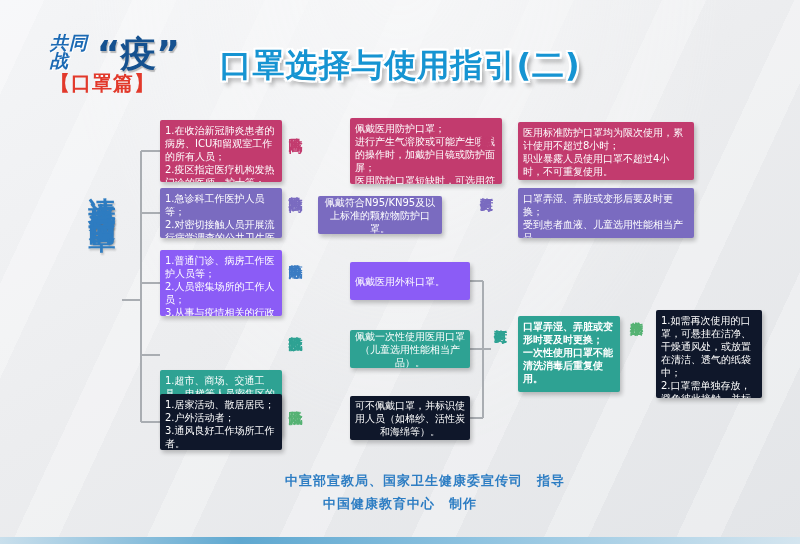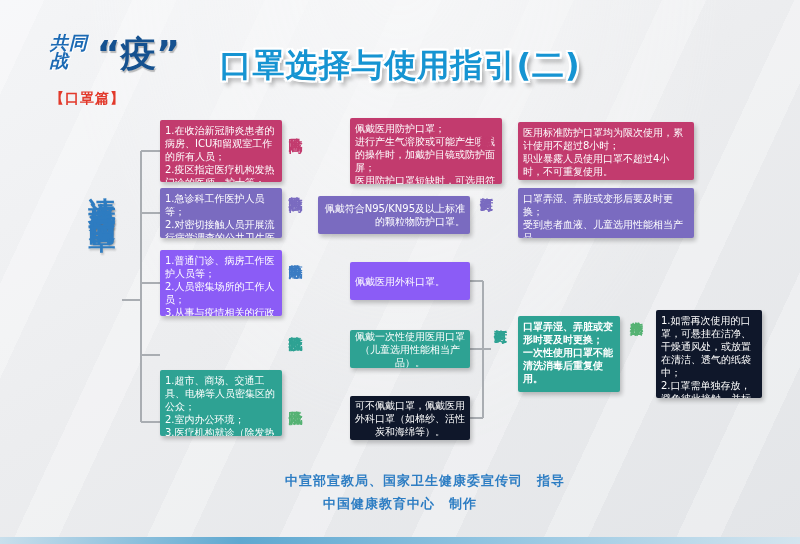--- a/index.html
+++ b/index.html
@@ -18,21 +18,21 @@
   }
   .lines{position:absolute;inset:0;}
 
   
   .logo{position:absolute;left:50px;top:34px;width:130px;}
   .logo-top{display:flex;align-items:flex-end;}
   .logo-prefix{font-size:18px;font-weight:bold;font-style:italic;color:#1c6ab4;
     text-shadow:1px 1px 0 #fff;letter-spacing:1px;line-height:1;}
   .logo-yi{font-size:36px;font-weight:bold;color:#15518f;line-height:.9;
     text-shadow:1px 2px 1px rgba(0,0,0,.25);margin-left:2px;}
-  .logo-sub{margin-top:20px;font-size:14px;font-weight:bold;color:#e2392b;letter-spacing:1px;}
+  .logo-sub{margin-top:0;font-size:20px;font-weight:bold;color:#e2392b;letter-spacing:1px;}
 
   
   .title{
     position:absolute;left:200px;top:44px;width:400px;margin:0;text-align:center;
     font-size:32px;font-weight:bold;color:#1694d2;letter-spacing:1px;
     text-shadow:
       -2px -2px 0 #fff,2px -2px 0 #fff,-2px 2px 0 #fff,2px 2px 0 #fff,
       0 -2px 0 #fff,0 2px 0 #fff,-2px 0 0 #fff,2px 0 0 #fff,
       4px 5px 4px rgba(0,0,0,.35);
   }
@@ -112,41 +112,44 @@
 进行产生气溶胶或可能产生喷溅的操作时，加戴护目镜或防护面屏；
 医用防护口罩短缺时，可选用符合N95/KN95及以上标准的颗粒物防护口罩替代。</div>
   <div class="vlabel when-label t1" style="left:480px;top:126px;">何时更换</div>
   <div class="box c1" style="left:518px;top:122px;width:176px;height:58px;">医用标准防护口罩均为限次使用，累计使用不超过8小时；
 职业暴露人员使用口罩不超过4小时，不可重复使用。</div>
 
   <div class="box c2" style="left:160px;top:188px;width:122px;height:50px;">1.急诊科工作医护人员等；
 2.对密切接触人员开展流行病学调查的公共卫生医师；
 3.疫情相关的环境和生物样本检测人员。</div>
   <div class="vlabel risk-label t2" style="left:289px;top:186px;">较高风险</div>
-  <div class="box c2 center" style="left:318px;top:196px;width:152px;height:38px;text-align:right;">佩戴符合N95/KN95及以上标准的颗粒物防护口罩。</div>
+  <div class="box c2 center" style="left:318px;top:196px;width:124px;height:38px;">佩戴符合N95/KN95及以上标准的颗粒物防护口罩。</div>
   <div class="vlabel when-label t2" style="left:480px;top:188px;">何时更换</div>
   <div class="box c2" style="left:518px;top:188px;width:176px;height:50px;">口罩弄湿、弄脏或变形后要及时更换；
 受到患者血液、儿童选用性能相当产品。</div>
 
   <div class="box c3" style="left:160px;top:250px;width:122px;height:66px;">1.普通门诊、病房工作医护人员等；
 2.人员密集场所的工作人员；
 3.从事与疫情相关的行政管理、警察、保安、快递等从业人员；
 4.居家隔离及与其共同生活人员。</div>
   <div class="vlabel risk-label t3" style="left:289px;top:254px;">中等风险</div>
   <div class="box c3 center" style="left:350px;top:262px;width:120px;height:38px;">佩戴医用外科口罩。</div>
 
   <div class="box c4" style="left:160px;top:322px;width:122px;height:66px;margin-top:48px;">1.超市、商场、交通工具、电梯等人员密集区的公众；
 2.室内办公环境；
 3.医疗机构就诊（除发热门诊）的患者；
 4.集中学习和活动的托幼机构儿童、在校学生等。</div>
   <div class="vlabel risk-label t4" style="left:289px;top:326px;">较低风险</div>
   <div class="box c4 center" style="left:350px;top:330px;width:120px;height:38px;">佩戴一次性使用医用口罩（儿童选用性能相当产品）。</div>
 
+  <div class="box c5" style="left:160px;top:394px;width:122px;height:56px;">1.居家活动、散居居民；
+2.户外活动者；
+3.通风良好工作场所工作者。</div>
   <div class="vlabel risk-label t5" style="left:289px;top:400px;">低风险</div>
-  <div class="box c5 center" style="left:350px;top:396px;width:120px;height:44px;">可不佩戴口罩，佩戴医用外科口罩（如棉纱、活性炭和海绵等）。</div>
+  <div class="box c5 center" style="left:350px;top:396px;width:120px;height:44px;">可不佩戴口罩，并标识使用人员（如棉纱、活性炭和海绵等）。</div>
 
   <div class="vlabel when-label t4" style="left:494px;top:320px;">何时更换</div>
   <div class="box c4" style="left:518px;top:316px;width:102px;height:76px;font-weight:bold;">口罩弄湿、弄脏或变形时要及时更换；
 一次性使用口罩不能清洗消毒后重复使用。</div>
 
   <div class="vlabel when-label t5" style="left:630px;top:312px;">存放小贴士</div>
   <div class="box c5" style="left:656px;top:310px;width:106px;height:88px;">1.如需再次使用的口罩，可悬挂在洁净、干燥通风处，或放置在清洁、透气的纸袋中；
 2.口罩需单独存放，避免彼此接触，并标识使用人员。</div>
 
   <div class="credits credit1">中宣部宣教局、国家卫生健康委宣传司　指导</div>

